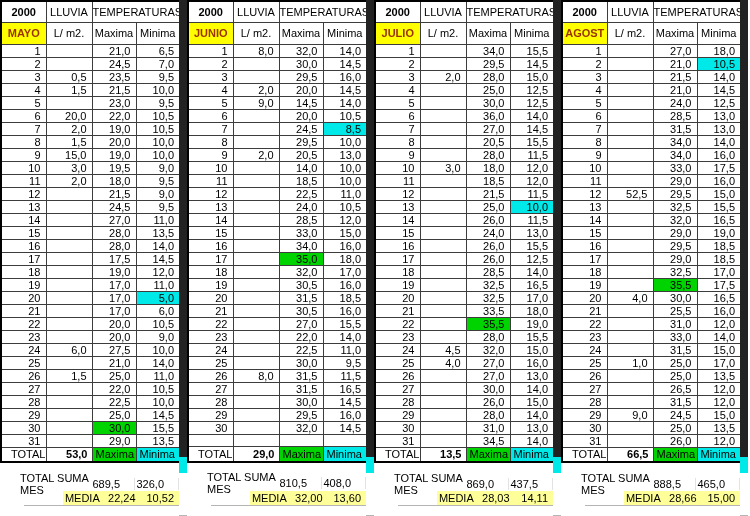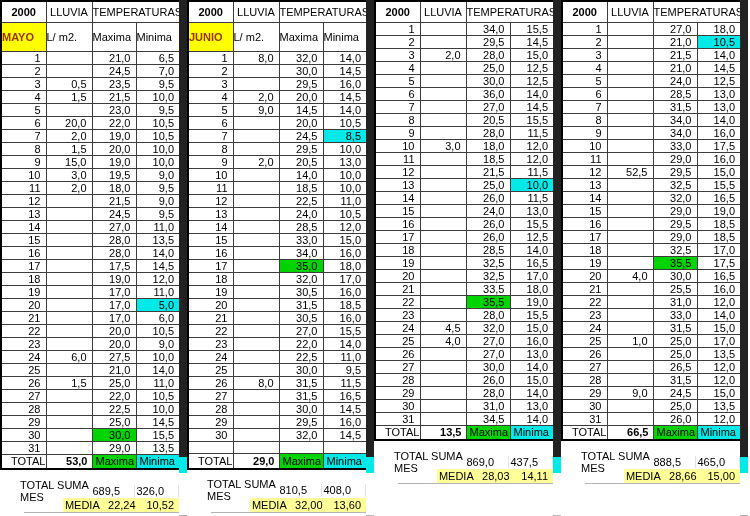--- a/index.html
+++ b/index.html
@@ -6,21 +6,21 @@
   html,body { width: 750px; height: 516px; background: #fff; overflow: hidden;
     font-family: "Liberation Sans", sans-serif; color: #000; }
   #app { display: flex; align-items: flex-start; width: 750px; height: 516px; }
   .month-unit { width: 179px; }
   table.mt { border-collapse: collapse; table-layout: fixed; width: 179px;
     border: 2px solid #000; }
   table.mt td { border: 1px solid #3c3c3c; font-size: 11px; overflow: hidden;
     white-space: nowrap; }
   .r-hdr1 td { height: 21px; text-align: center; }
   .c-year { font-weight: bold; }
-  .r-hdr2 td { height: 29px; border-bottom-width: 2px; }
+  .r-hdr2 td { height: 22px; text-align: center; border-bottom-width: 2px; }
   .r-hdr2 td { font-size: 10.5px; }
   .c-month { background: var(--month-bg, #ffff00); color: var(--month-text, #993300);
     font-weight: bold; }
   .r-day td { height: 12.6px; text-align: right; padding-right: 5px; font-size: 10.5px; }
   .r-total td { height: 15px; border-top: 2px solid #000; border-bottom: 2px solid #000; }
   .t-label { font-size: 10px; padding-left: 9px; }
   .t-val { font-weight: bold; font-size: 13.5px; text-align: right; padding-right: 4px; }
   .t-max { background: var(--green, #00d800); font-size: 10px; padding-left: 3px; }
   .t-min { background: var(--cyan, #00e8e8); font-size: 10px; padding-left: 3px; }
   .hl-max { background: var(--green, #00d800); }
@@ -583,20 +583,26 @@
           <col style="width:46px">
         <col style="width:44px">
           <col style="width:44px">
       </colgroup>
       <tbody>
         <tr class="r-hdr1">
           <td class="c-year">2000</td>
           <td>LLUVIA</td>
           <td colspan="2">TEMPERATURAS</td>
         </tr>
+        <tr class="r-hdr2">
+          <td class="c-month">JULIO</td>
+          <td>L/ m2.</td>
+          <td>Maxima</td>
+          <td>Minima</td>
+        </tr>
 
   <tr class="r-day">
     <td class="c-d">1</td>
     <td class="c-r"></td>
     <td class="c-mx">34,0</td>
     <td class="c-mn">15,5</td>
   </tr>
 
   <tr class="r-day">
     <td class="c-d">2</td>
@@ -841,20 +847,26 @@
         <col style="width:45px">
           <col style="width:46px">
         <col style="width:44px">
           <col style="width:44px">
       </colgroup>
       <tbody>
         <tr class="r-hdr1">
           <td class="c-year">2000</td>
           <td>LLUVIA</td>
           <td colspan="2">TEMPERATURAS</td>
+        </tr>
+        <tr class="r-hdr2">
+          <td class="c-month">AGOST</td>
+          <td>L/ m2.</td>
+          <td>Maxima</td>
+          <td>Minima</td>
         </tr>
 
   <tr class="r-day">
     <td class="c-d">1</td>
     <td class="c-r"></td>
     <td class="c-mx">27,0</td>
     <td class="c-mn">18,0</td>
   </tr>
 
   <tr class="r-day">

